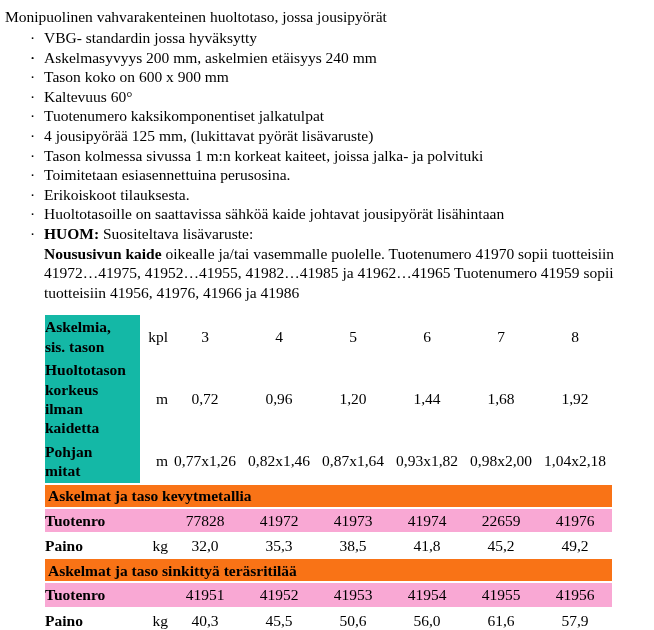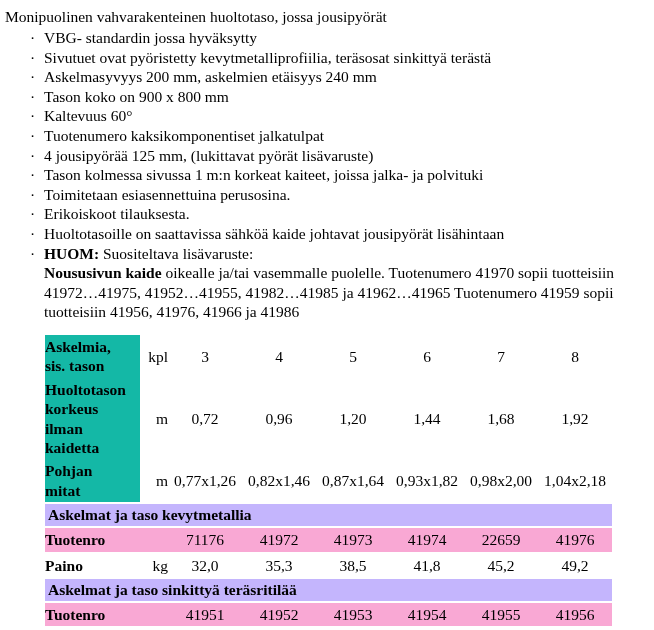--- a/index.html
+++ b/index.html
@@ -54,40 +54,40 @@
   td.lbl {
     font-weight: bold;
     padding-left: 3px;
     white-space: pre-line;
   }
   tr.specrow td.lbl { background: #14b8a6; }
   td.unit { text-align: right; padding-left: 2px; }
   td.val  { text-align: center; }
 
   tr.bar td {
-    background: #c4b5fd;
+    background: #f97316;
     font-weight: bold;
     padding: 1px 0 1px 3px;
     height: 20px;
   }
   tr.prod td { background: #f9a8d4; }
   tr.sep td { border-top: 2px solid #ffffff; }
 </style>
 </head>
 <body>
 
 <div class="page">
 
   <div class="title">Monipuolinen vahvarakenteinen huoltotaso, jossa jousipyörät</div>
 
   <ul class="bullets">
     <li><span class="mk">·</span><span>VBG- standardin jossa hyväksytty</span></li>
-    <li><span class="mk">·</span><span>Sivutuet ovat pyöristetty kevytmetalliprofiilia, teräsosat sinkittyä terästä</span></li>
+    <li><span class="mk">·</span></li>
     <li><span class="mk">·</span><span>Askelmasyvyys 200 mm, askelmien etäisyys 240 mm</span></li>
-    <li><span class="mk">·</span><span>Tason koko on 900 x 800 mm</span></li>
+    <li><span class="mk">·</span><span>Tason koko on 600 x 900 mm</span></li>
     <li><span class="mk">·</span><span>Kaltevuus 60°</span></li>
     <li><span class="mk">·</span><span>Tuotenumero kaksikomponentiset jalkatulpat</span></li>
     <li><span class="mk">·</span><span>4 jousipyörää 125 mm, (lukittavat pyörät lisävaruste)</span></li>
     <li><span class="mk">·</span><span>Tason kolmessa sivussa 1 m:n korkeat kaiteet, joissa jalka- ja polvituki</span></li>
     <li><span class="mk">·</span><span>Toimitetaan esiasennettuina perusosina.</span></li>
     <li><span class="mk">·</span><span>Erikoiskoot tilauksesta.</span></li>
     <li><span class="mk">·</span><span>Huoltotasoille on saattavissa sähköä kaide johtavat jousipyörät lisähintaan</span></li>
     <li>
       <span class="mk">·</span>
       <div class="note-head"><span class="b">HUOM:</span><span> Suositeltava lisävaruste:</span></div>
@@ -142,21 +142,21 @@
         <td class="val">0,98x2,00</td>
         <td class="val">1,04x2,18</td>
       </tr>
 
       <tr class="bar sep">
         <td colspan="8">Askelmat ja taso kevytmetallia</td>
       </tr>
       <tr class="prod sep">
         <td class="lbl">Tuotenro</td>
         <td class="unit"></td>
-        <td class="val">71176</td>
+        <td class="val">77828</td>
         <td class="val">41972</td>
         <td class="val">41973</td>
         <td class="val">41974</td>
         <td class="val">22659</td>
         <td class="val">41976</td>
       </tr>
       <tr class="weight sep">
         <td class="lbl">Paino</td>
         <td class="unit">kg</td>
         <td class="val">32,0</td>

